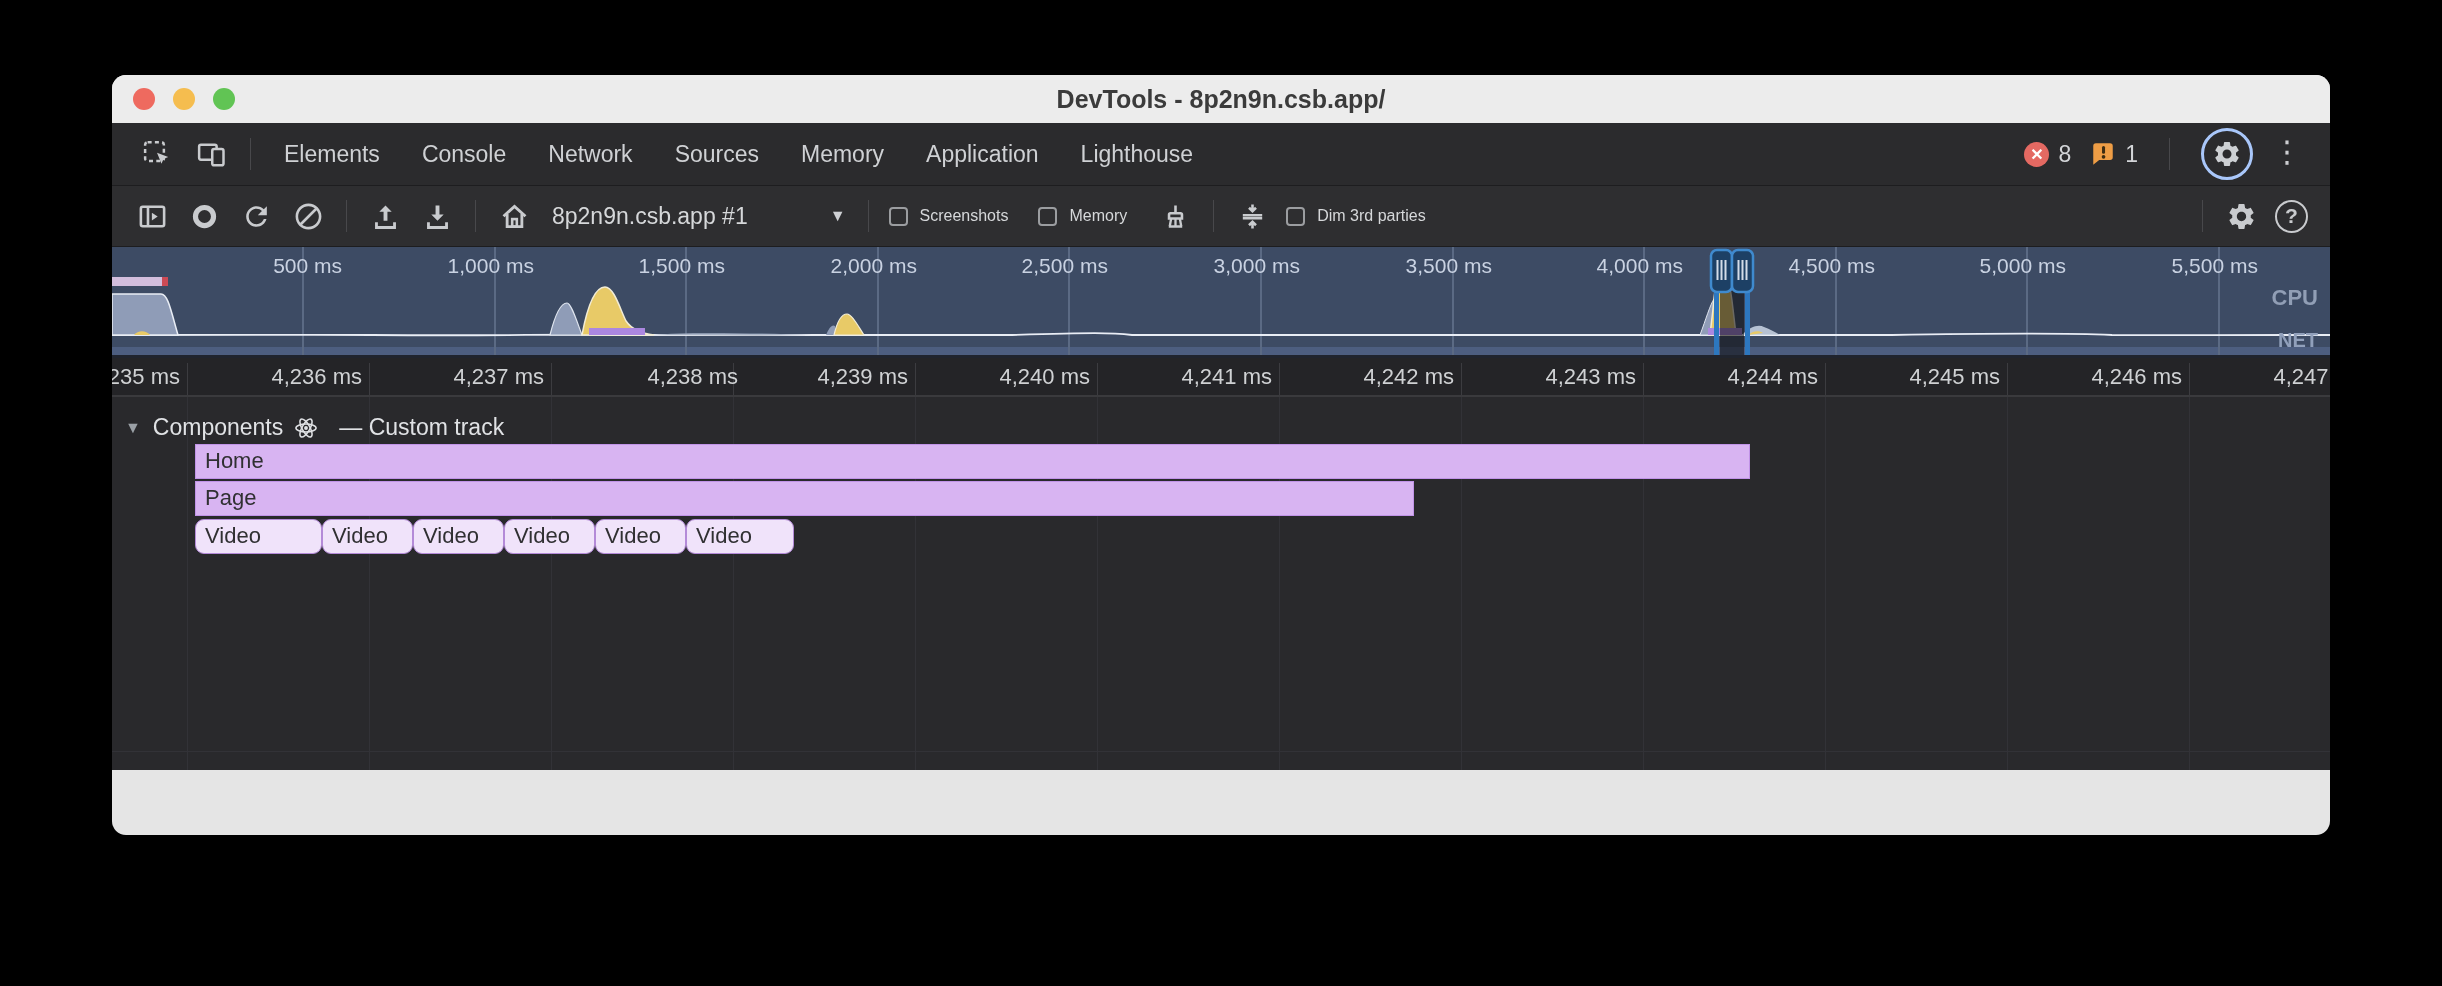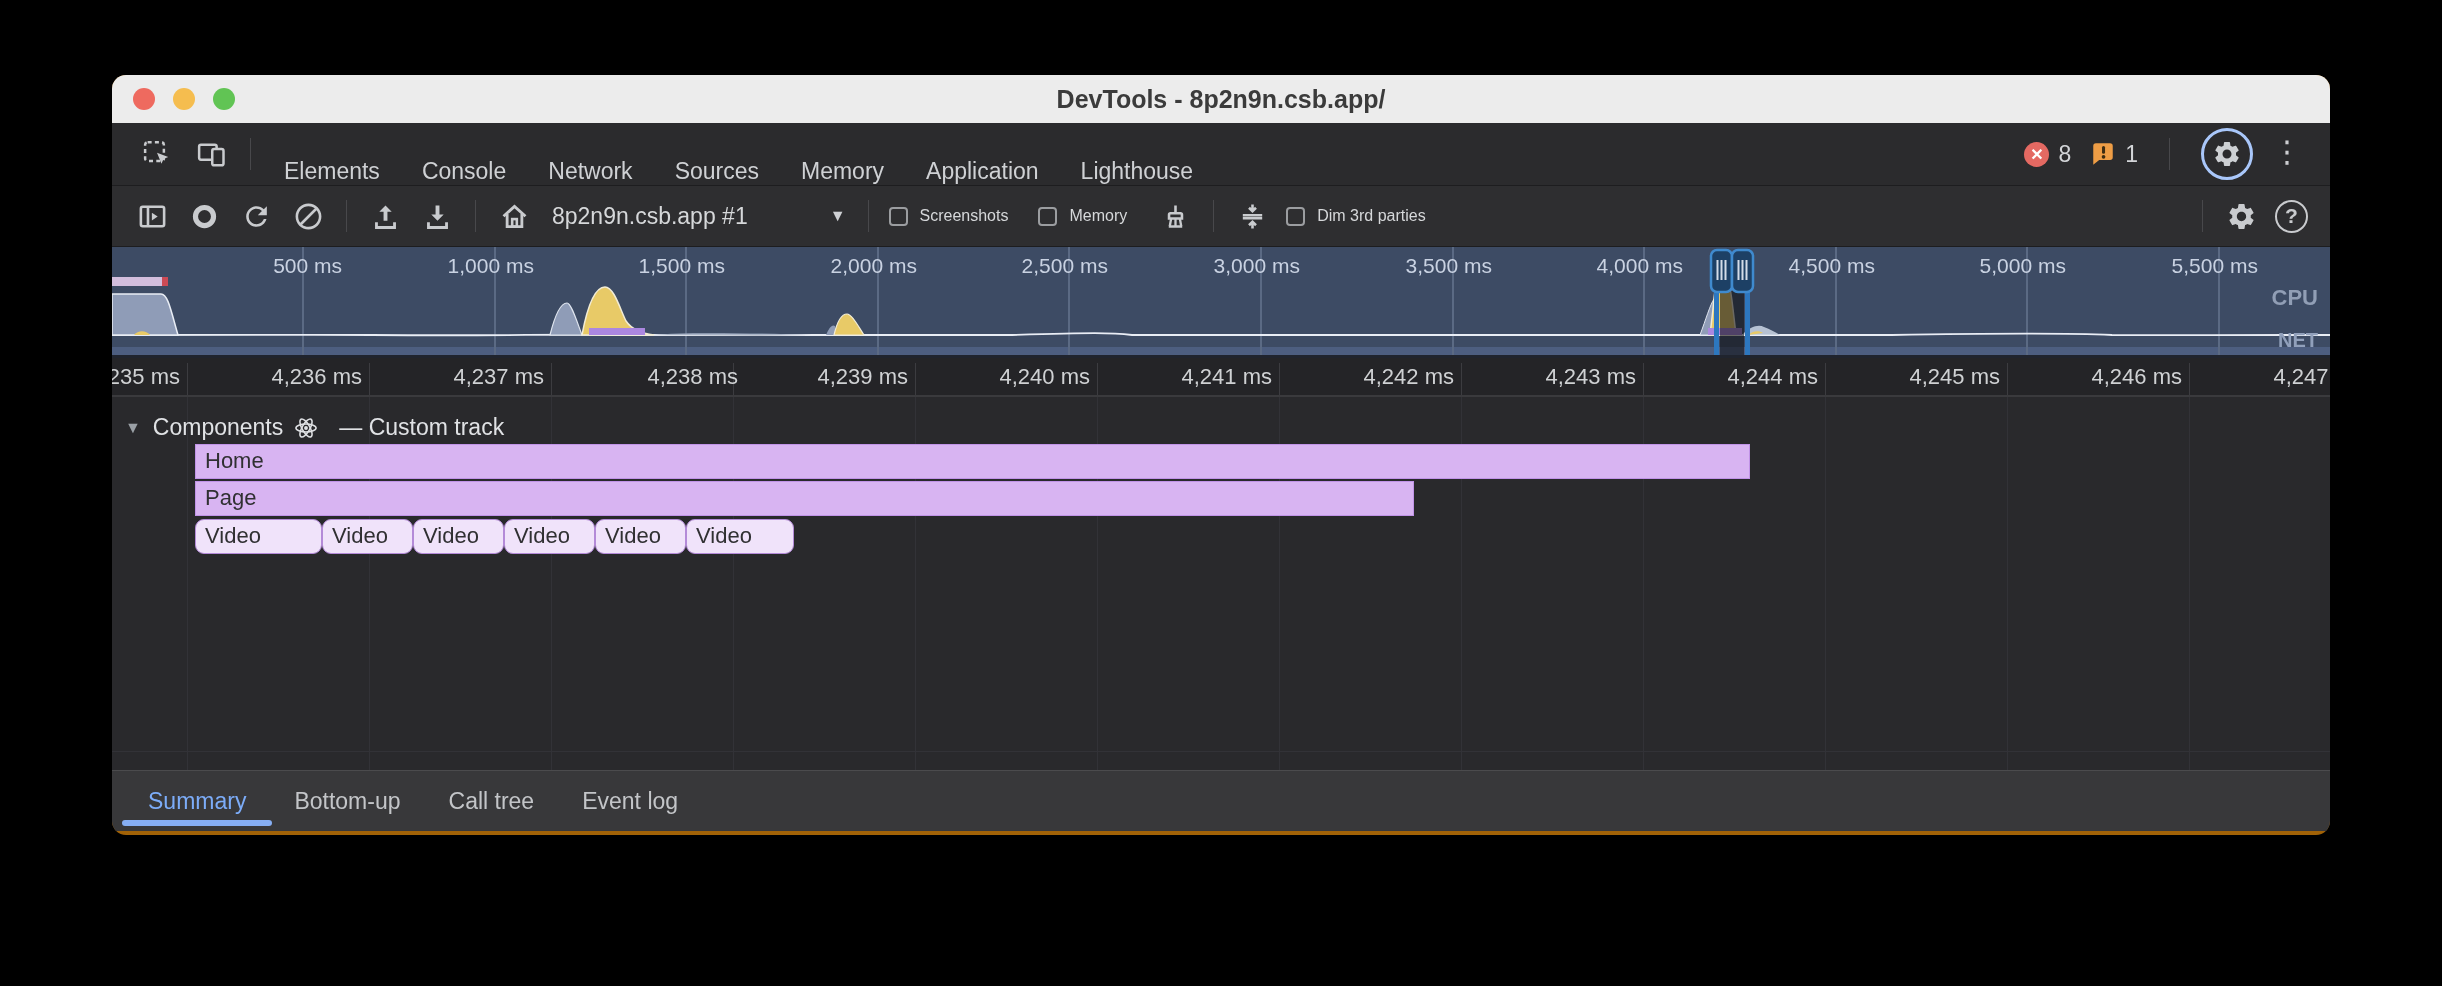--- a/index.html
+++ b/index.html
@@ -4,35 +4,35 @@
 <style>
   * { box-sizing: border-box; }
   html,body { margin:0; padding:0; }
   body {
     width:2442px; height:986px; background:#000;
     font-family:"Liberation Sans", sans-serif;
     position:relative; overflow:hidden;
   }
   #win {
     position:absolute; left:112px; top:75px; width:2218px; height:760px;
-    border-radius:14px; overflow:hidden; background:#a16207;
+    border-radius:14px; overflow:hidden; background:#e5e5e5;
     box-shadow:0 25px 70px rgba(0,0,0,.65);
   }
   
   .titlebar { height:48px; background:#ececec; position:relative; display:flex; align-items:center; }
   .lights { position:absolute; left:21px; top:13px; display:flex; gap:18px; }
   .light { width:22px; height:22px; border-radius:50%; }
   .light.red { background:#ee6a5f; } .light.yellow { background:#f5bd4f; } .light.green { background:#61c454; }
   .wtitle { flex:1; text-align:center; font-size:25px; font-weight:700; color:#3b3b3b; }
   
   .tabbar { height:63px; background:#2b2b2d; border-bottom:1px solid #1d1d1f; display:flex; align-items:center; padding:0 18px; }
   .ticon { width:36px; height:36px; margin:0 9px; display:flex; align-items:center; justify-content:center; flex:0 0 auto; }
   .ticon svg { width:30px; height:30px; }
   .vdiv { width:1px; height:32px; background:#48484b; margin:0 12px; flex:0 0 auto; }
-  #main-tabs { display:flex; height:100%; align-items:flex-end; }
+  #main-tabs { display:flex; height:100%; align-items:center; }
   .tab { padding:0 21px; display:flex; align-items:center; font-size:23px; color:#cfd1d4; position:relative; white-space:nowrap; cursor:default; }
   .tab.active { color:#7cacf8; }
   .tab.active::after { content:""; position:absolute; left:12px; right:12px; bottom:0; height:7px; background:#4d6f9f; border-radius:5px 5px 0 0; }
   .tab-right { margin-left:auto; display:flex; align-items:center; gap:9px; }
   .err-badge { width:25px; height:25px; border-radius:50%; background:#e46962; color:#fff; font-size:16px; font-weight:700; display:flex; align-items:center; justify-content:center; }
   .badge-count { font-size:23px; color:#d3d5d8; margin-right:10px; }
   .issue-badge svg { width:26px; height:26px; display:block; }
   .gear-ring { width:52px; height:52px; border:3px solid #a9c7fa; border-radius:50%; display:flex; align-items:center; justify-content:center; margin-left:10px; }
   .gear-ring svg, .tgear svg { width:30px; height:30px; }
   .dots { color:#cdced1; font-size:30px; padding:0 10px 4px 10px; line-height:30px; }
@@ -338,21 +338,14 @@
       <div class="bar" style="left: 83px; width: 1555px; top: 47px;">Home</div>
       <div class="bar" style="left: 83px; width: 1219px; top: 84px;">Page</div>
       <div class="bar cell" style="left: 83px; width: 127px; top: 122px;">Video</div>
       <div class="bar cell" style="left: 210px; width: 91px; top: 122px;">Video</div>
       <div class="bar cell" style="left: 301px; width: 91px; top: 122px;">Video</div>
       <div class="bar cell" style="left: 392px; width: 91px; top: 122px;">Video</div>
       <div class="bar cell" style="left: 483px; width: 91px; top: 122px;">Video</div>
       <div class="bar cell" style="left: 574px; width: 108px; top: 122px;">Video</div>
     </div>
 
-  <div class="bottombar" id="bottombar">
-    <div class="underline"></div>
-  <div class="btab active">Summary</div>
-      <div class="btab">Bottom-up</div>
-      <div class="btab">Call tree</div>
-      <div class="btab">Event log</div>
-    </div>
 
 </div>
 
 </body></html>

